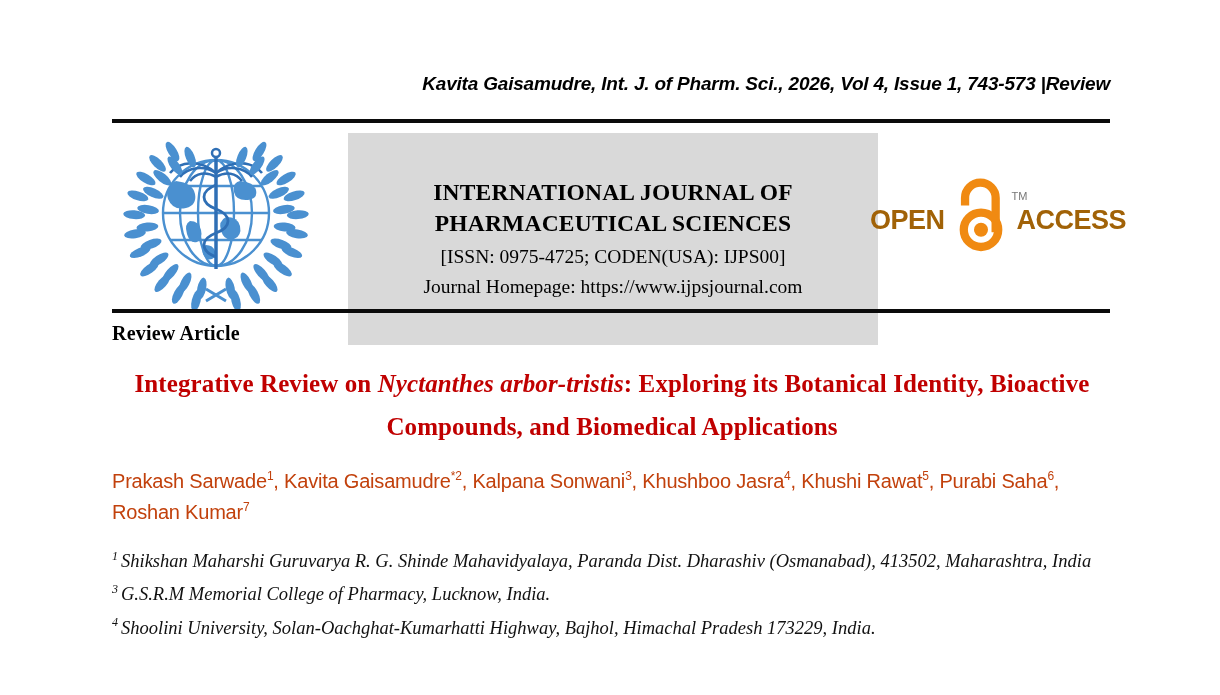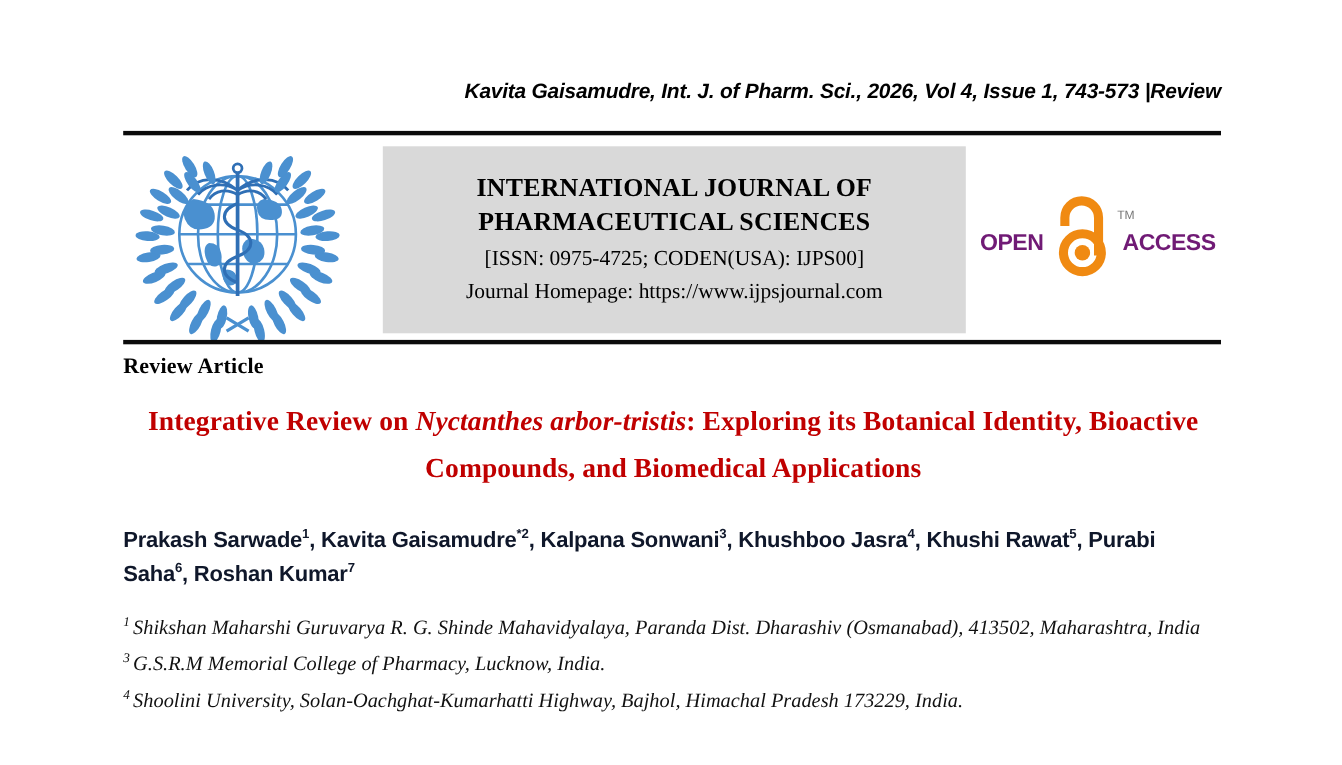--- a/index.html
+++ b/index.html
@@ -15,50 +15,50 @@
     font-style:italic; font-weight:600; font-size:19px; color:#000;
     letter-spacing:-0.2px;
   }
   
   .rule { position:absolute; left:112px; right:110px; height:4px; background:#0b0b0b; z-index:5; }
   .rule-top { top:119px; }
   .rule-mid { top:309px; }
   
   .journal-logo { position:absolute; left:114px; top:133px; width:204px; height:182px; z-index:1; }
   .banner {
-    position:absolute; left:348px; top:133px; width:530px; height:170px;
+    position:absolute; left:348px; top:133px; width:530px; height:212px;
     background:#d9d9d9; display:flex; flex-direction:column;
     justify-content:center; align-items:center; text-align:center;
   }
   .banner-title { font-weight:bold; font-size:23.5px; line-height:1.33; letter-spacing:0.2px; }
   .banner-meta { font-size:19.5px; line-height:1.42; margin-top:3px; }
   .open-access {
     position:absolute; left:882px; top:160px; width:232px; height:100px;
     display:flex; align-items:center; justify-content:center;
   }
   .oa-word {
     font-family:"Liberation Sans", sans-serif; font-weight:bold;
-    font-size:21px; color:#701a75; letter-spacing:-0.5px;margin-top:21px;
+    font-size:27px; color:#a16207; letter-spacing:-0.5px;margin-top:21px;
   }
   .oa-lock-wrap { position:relative; width:64px; height:88px; margin:0 4px; }
   .oa-tm {
     position:absolute; top:-4px; right:-15px;
     font-family:"Liberation Sans", sans-serif; font-size:11px; color:#777;margin-top:28px;
   }
   
   .article { position:absolute; left:112px; top:322px; width:1000px; }
   .article-type { font-size:20px; font-weight:bold; letter-spacing:0.2px; }
   .paper-title {
     margin-top:17px; font-size:25px; font-weight:bold; color:#c00000;
     line-height:1.72; letter-spacing:0.1px;text-align:center;
   }
   .paper-title .ital { font-style:italic; }
   .authors {
-    margin-top:28px; font-family:"Liberation Sans", sans-serif;
-    font-weight:bold; font-size:20px; color:#0f172a; line-height:1.55;
+    margin-top:18px; font-family:"Liberation Sans", sans-serif;
+    font-weight:normal; font-size:20px; color:#c2410c; line-height:1.55;
     letter-spacing:-0.2px;
   }
   .authors sup { font-size:12px; vertical-align:super; line-height:0; }
   .affiliations { margin-top:17px; font-style:italic; font-size:18.5px; line-height:1.8; color:#111; }
   .affiliation sup { font-size:12px; vertical-align:super; line-height:0; margin-right:3px; }
 </style>
 </head>
 <body>
 
 <div class="page">

